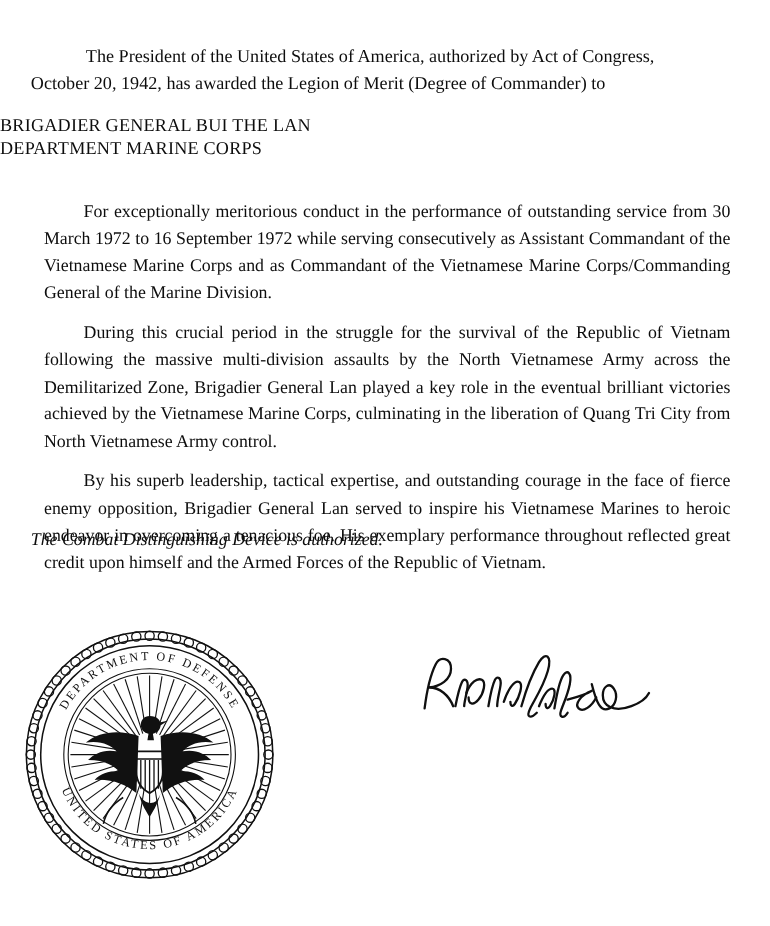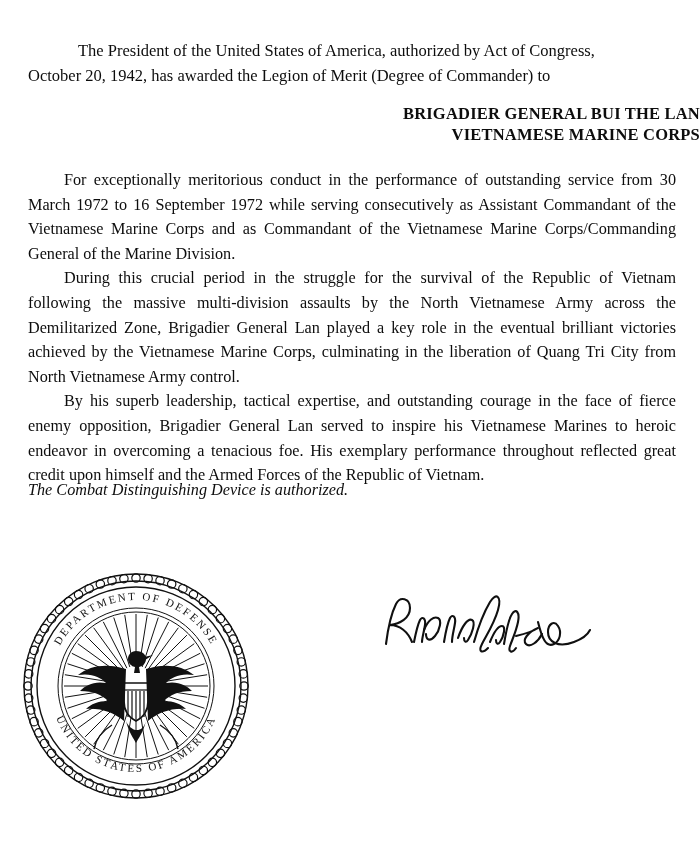--- a/index.html
+++ b/index.html
@@ -34,37 +34,37 @@
   .intro .line {
     display: block;
     white-space: nowrap;
   }
   .intro .line1 { padding-left: 50px; }
   .recipient {
     position: absolute;
     left: 0;
     top: 103px;
     width: 700px;
-    text-align: right;
-    font-weight: bold;
+    text-align: left;
+    font-weight: normal;
     font-size: 16.5px;
     line-height: 21px;
     letter-spacing: 0.2px;
   }
   .body-text {
     position: absolute;
     left: 28px;
     top: 168px;
     width: 648px;
     font-size: 16.2px;
     line-height: 24.6px;
     text-align: justify;
   }
   .body-text p {
-    margin: 0;
+    margin: 12px;
     text-indent: 36px;
   }
   .closing {
     position: absolute;
     left: 28px;
     top: 478px;
     width: 648px;
     font-size: 16.2px;
     line-height: 24.6px;
     font-style: italic;
@@ -93,21 +93,21 @@
 
 <div class="page">
 
   <div class="intro">
     <span class="line line1">The President of the United States of America, authorized by Act of Congress,</span>
     <span class="line line2">October 20, 1942, has awarded the Legion of Merit (Degree of Commander) to</span>
   </div>
 
   <div class="recipient">
     <div>BRIGADIER GENERAL BUI THE LAN</div>
-    <div>VIETNAMESE MARINE CORPS</div>
+    <div>DEPARTMENT MARINE CORPS</div>
   </div>
 
   <div class="body-text">
     <p>For exceptionally meritorious conduct in the performance of outstanding service from 30 March 1972 to 16 September 1972 while serving consecutively as Assistant Commandant of the Vietnamese Marine Corps and as Commandant of the Vietnamese Marine Corps/Commanding General of the Marine Division.</p>
     <p>During this crucial period in the struggle for the survival of the Republic of Vietnam following the massive multi-division assaults by the North Vietnamese Army across the Demilitarized Zone, Brigadier General Lan played a key role in the eventual brilliant victories achieved by the Vietnamese Marine Corps, culminating in the liberation of Quang Tri City from North Vietnamese Army control.</p>
     <p>By his superb leadership, tactical expertise, and outstanding courage in the face of fierce enemy opposition, Brigadier General Lan served to inspire his Vietnamese Marines to heroic endeavor in overcoming a tenacious foe. His exemplary performance throughout reflected great credit upon himself and the Armed Forces of the Republic of Vietnam.</p>
   </div>
 
   <div class="closing">The Combat Distinguishing Device is authorized.</div>
 

